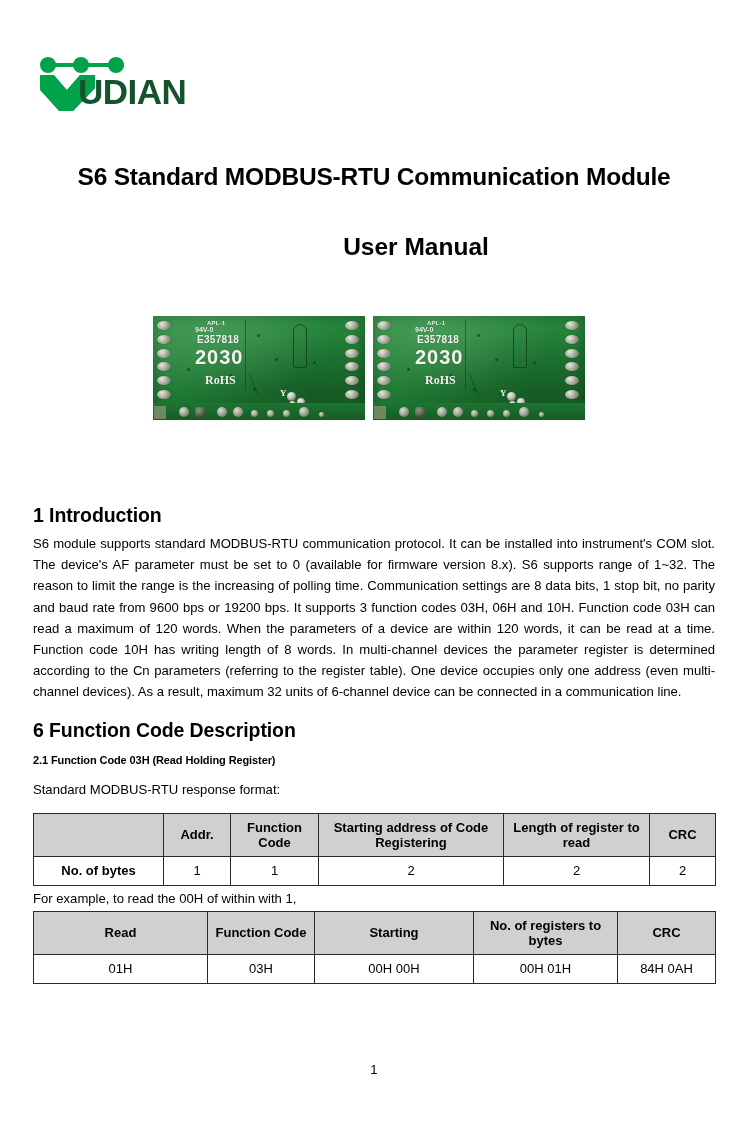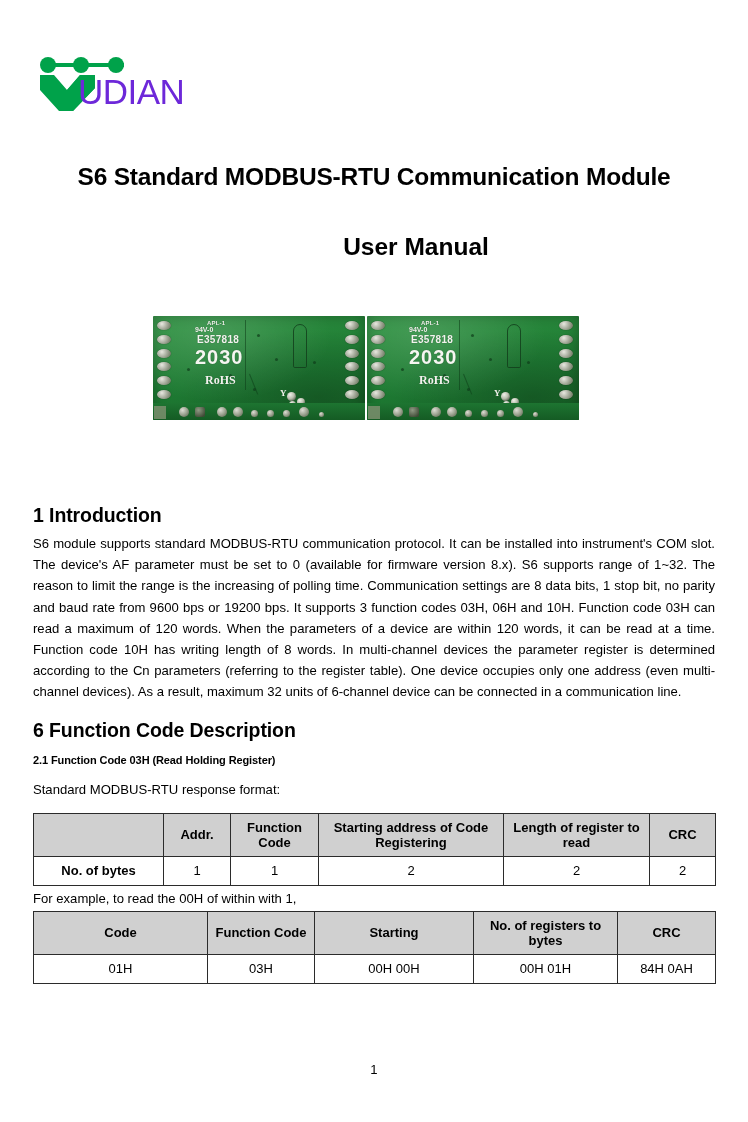--- a/index.html
+++ b/index.html
@@ -65,22 +65,22 @@
     width: 56px;
     height: 40px;
   }
   .logo-y svg { display: block; }
 
   .logo-word {
     position: absolute;
     left: 40px;
     top: 15px;
     font-size: 35px;
-    font-weight: normal;
-    color: #6d28d9;
+    font-weight: bold;
+    color: #14532d;
     letter-spacing: -0.5px;
     font-family: "Liberation Sans", sans-serif;
   }
 
   
   .doc-title {
     position: absolute;
     left: 0;
     top: 163px;
     width: 748px;
@@ -108,21 +108,21 @@
     width: 748px;
     height: 112px;
   }
   .boards {
     position: absolute;
     left: 153px;
     top: 0;
     width: 442px;
     height: 112px;
     display: flex;
-    gap: 2px;
+    gap: 8px;
   }
   .pcb {
     position: relative;
     width: 212px;
     height: 104px;
     background: linear-gradient(170deg, #2f9442 0%, #1e7a33 55%, #176527 100%);
     box-shadow: inset 0 0 14px rgba(0,0,0,0.30);
     overflow: hidden;
     border-radius: 1px;
   }
@@ -512,21 +512,21 @@
   <table class="doc" style="top:911px; width:682px;">
     <colgroup>
       <col style="width:174px">
       <col style="width:107px">
       <col style="width:159px">
       <col style="width:144px">
       <col style="width:98px">
     </colgroup>
     <thead>
       <tr>
-        <th>Code</th>
+        <th>Read</th>
         <th>Function Code</th>
         <th>Starting</th>
         <th>No. of registers to bytes</th>
         <th>CRC</th>
       </tr>
     </thead>
     <tbody>
       <tr>
         <td>01H</td>
         <td>03H</td>

